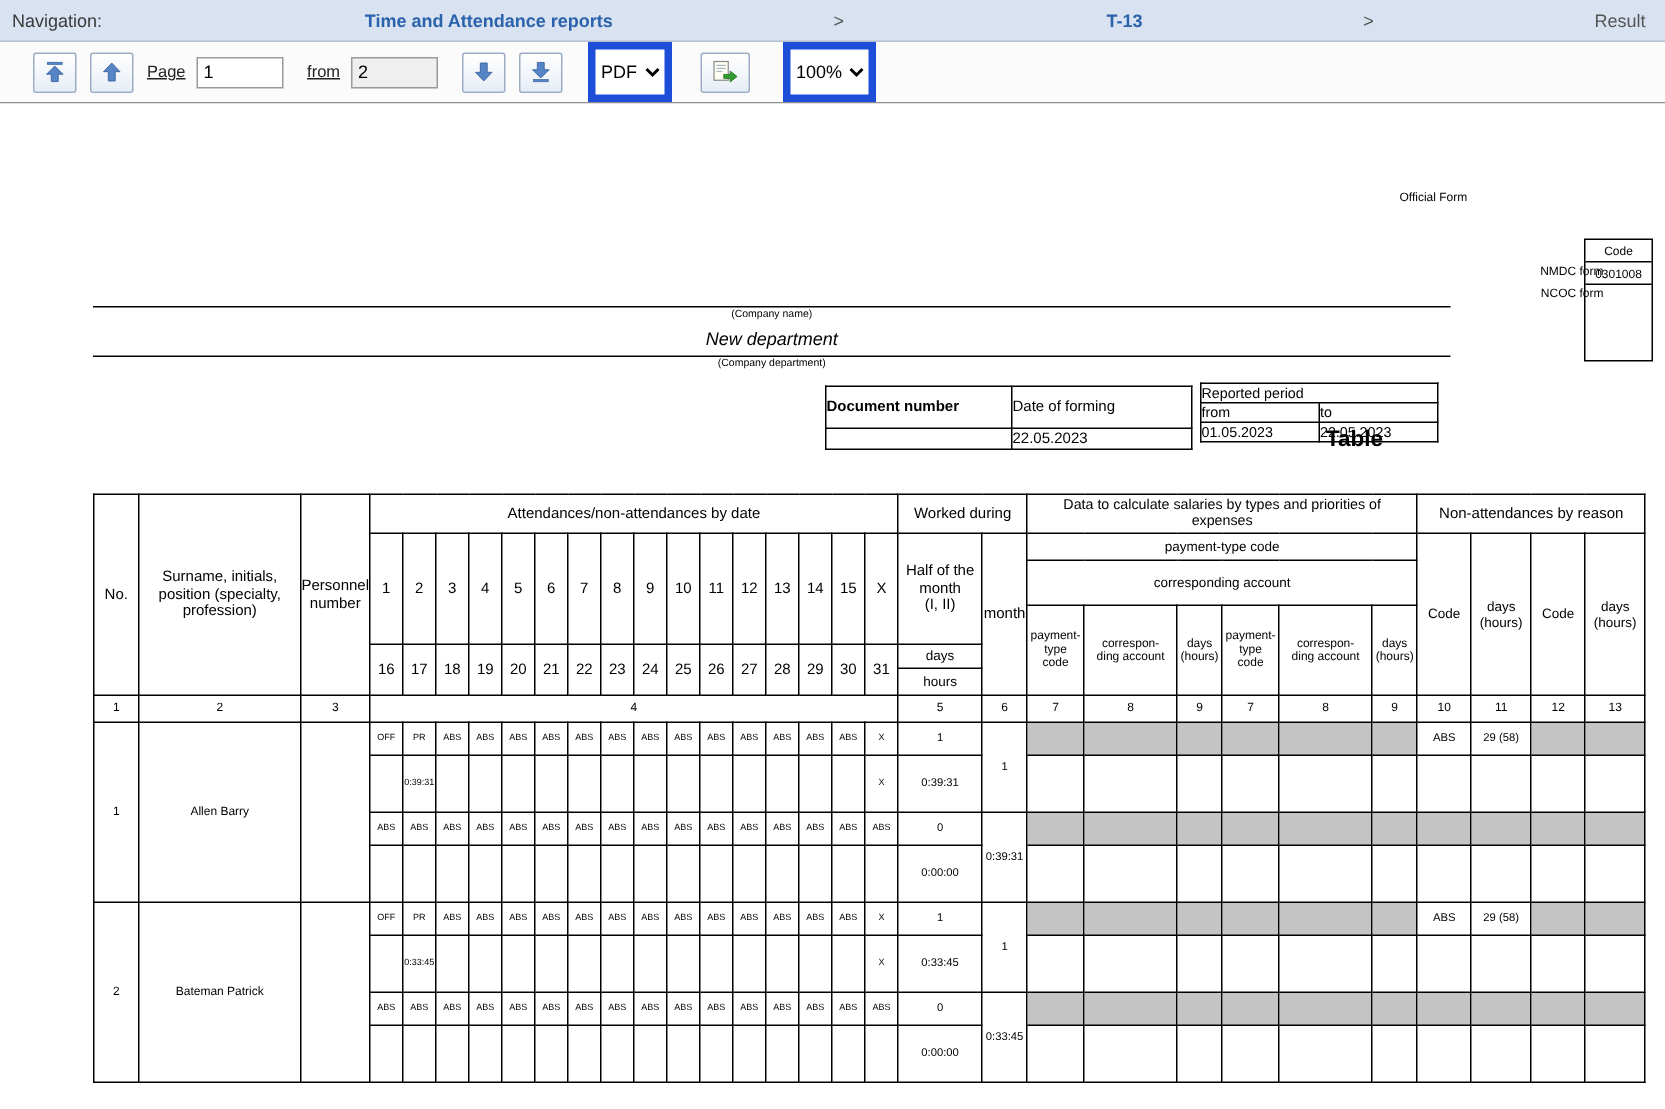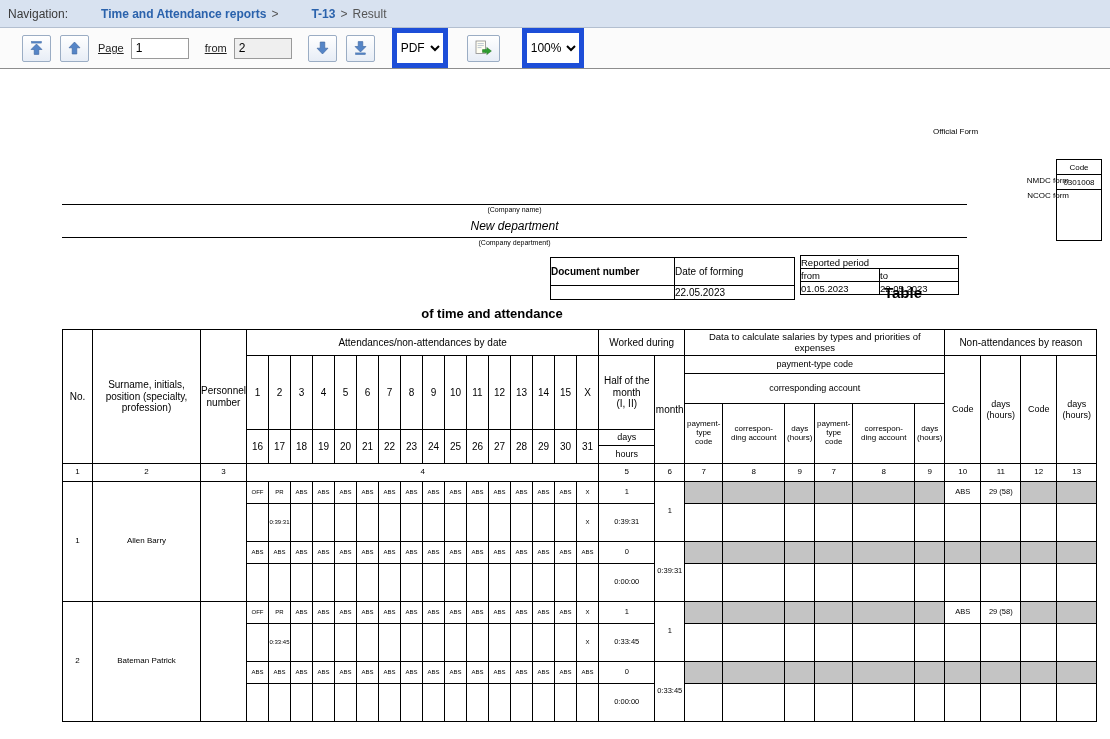--- a/index.html
+++ b/index.html
@@ -1,21 +1,21 @@
 <!DOCTYPE html>
 <html style="--blocked-cell: #c4c4c4; --link: #2a62ac; --navbar-bg: #d8e2f0;"><head>
 <meta charset="utf-8">
 <style>
   * { box-sizing: border-box; margin: 0; padding: 0; }
   html, body { width: 1110px; height: 739px; overflow: hidden; background: #fff;
     font-family: "Liberation Sans", sans-serif; }
 
   
   .navbar { height: 28px; background: var(--navbar-bg, #d8e2f0); border-bottom: 1px solid #b3bfd0;
-    display: flex; align-items: center; padding: 0 8px; font-size: 12px; color: #3a3a3a; }
+    display: flex; align-items: center; padding: 0 8px; font-size: 12px; color: #3a3a3a; justify-content: space-between; }
   .navbar > * { margin-right: 5px; }
   .nav-link { color: var(--link, #2a62ac); font-weight: bold; text-decoration: none; cursor: pointer; margin-left: 28px; }
   .nav-sep, .nav-current { color: #555; }
 
   
   .toolbar { height: 41px; background: #fbfbfb; border-bottom: 1px solid #8d8d8d;
     display: flex; align-items: center; padding-left: 22px; }
   .tb-btn { width: 29px; height: 27px; border: 1px solid #9badc4; border-radius: 2px;
     background: linear-gradient(#ffffff, #e7edf6); display: inline-flex; align-items: center;
     justify-content: center; cursor: pointer; margin-right: 9px; }
@@ -166,21 +166,20 @@
       <td class="w79">to</td>
     </tr>
     <tr>
       <td>01.05.2023</td>
       <td>22.05.2023</td>
     </tr>
   </tbody>
     </table>
 
   <div class="title1">Table</div>
-  <div class="title2">of time and attendance</div>
 
   <table class="att">
     <colgroup>
       <col style="width:30px">
         <col style="width:108px">
         <col style="width:46px">
       <col span="16" style="width:22px">
       <col style="width:56px">
         <col style="width:30px">
       <col style="width:38px">

